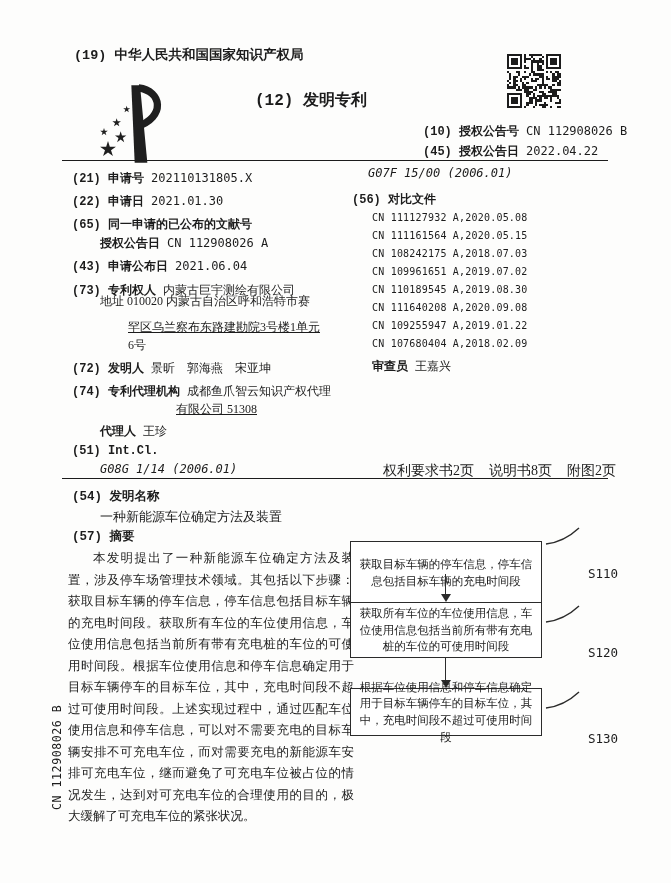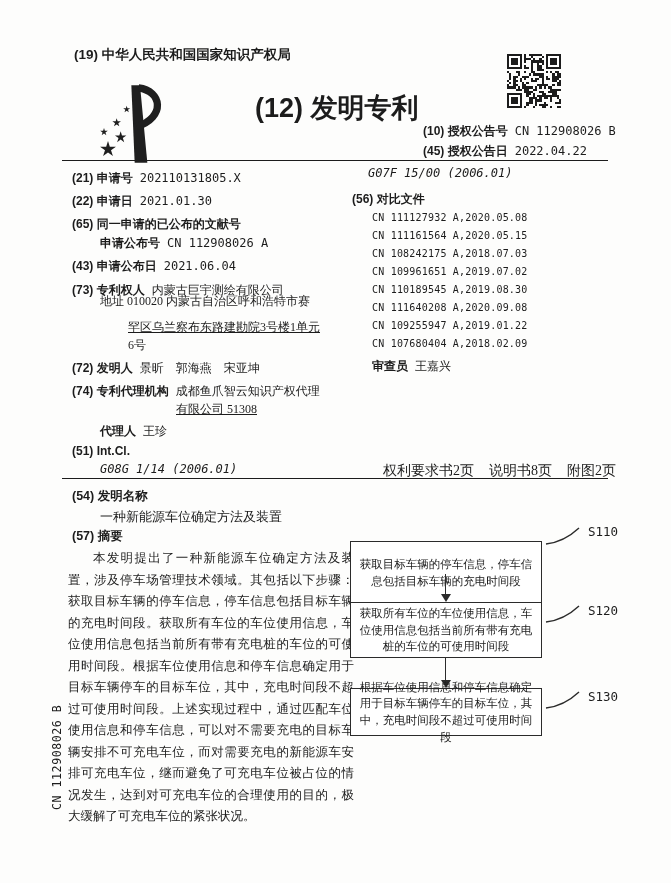--- a/index.html
+++ b/index.html
@@ -2,39 +2,39 @@
 <html><head>
 <meta charset="utf-8">
 <style>
   html,body { margin:0; padding:0; background:#e8e8e8; }
   .page {
     position:relative; width:671px; height:883px; margin:0 auto;
     background:#fdfdfc; overflow:hidden; color:#1c1c1c;
     font-family:"Liberation Serif","DejaVu Serif",serif;
   }
   .abs { position:absolute; }
-  .lbl { font-family:Liberation Sans, sans-serif; font-weight:700; }
+  .lbl { font-family:Liberation Mono, monospace; font-weight:700; }
   .ser { font-family:"Liberation Serif","DejaVu Serif",serif; }
   .mono { font-family:"DejaVu Sans Mono","Liberation Mono",monospace; }
   .it { font-style:italic; }
   .row { position:absolute; font-size:12px; white-space:nowrap; }
   .row .val { margin-left:7px; }
   .rule { position:absolute; left:62px; width:546px; border-top:1.7px solid #1c1c1c; }
   .cit { position:absolute; font-size:10px; letter-spacing:0.2px; }
 
   
   .flow { position:absolute; left:346px; top:516px; width:302px; height:248px; }
   .fbox {
     position:absolute; left:4px; width:192px; box-sizing:border-box;
     border:1.4px solid #2b2b2b; background:#fff;
     display:flex; align-items:center; justify-content:center;
     text-align:center; font-size:11.5px; line-height:1.45;
     font-family:"Liberation Sans","DejaVu Sans",sans-serif; padding:2px 6px;
   }
-  .flow-label { position:absolute; left:242px; font-family:"DejaVu Sans Mono","Liberation Mono",monospace; font-size:12.5px; }
+  .flow-label { position:absolute; left:242px; font-family:"DejaVu Sans Mono","Liberation Mono",monospace; font-size:12.5px;margin-top:42px; }
   .vline { position:absolute; left:99px; width:1.4px; background:#2b2b2b; }
   .ahead { position:absolute; left:94.5px; width:0; height:0;
     border-left:5px solid transparent; border-right:5px solid transparent; border-top:8px solid #2b2b2b; }
   .leader { position:absolute; left:198px; }
 
   .side-label {
     position:absolute; left:50px; top:810px;
     transform:rotate(-90deg); transform-origin:0 0;
     font-size:11.5px; letter-spacing:0.6px; white-space:nowrap;
   }
@@ -59,21 +59,21 @@
       <g fill="#1f1f1f">
         <polygon points="0,-10 2.2,-3.1 9.5,-3.1 3.6,1.2 5.9,8.1 0,3.8 -5.9,8.1 -3.6,1.2 -9.5,-3.1 -2.2,-3.1" transform="translate(17,98) scale(1.25)"></polygon>
         <polygon points="0,-10 2.2,-3.1 9.5,-3.1 3.6,1.2 5.9,8.1 0,3.8 -5.9,8.1 -3.6,1.2 -9.5,-3.1 -2.2,-3.1" transform="translate(36,80) scale(0.9)"></polygon>
         <polygon points="0,-10 2.2,-3.1 9.5,-3.1 3.6,1.2 5.9,8.1 0,3.8 -5.9,8.1 -3.6,1.2 -9.5,-3.1 -2.2,-3.1" transform="translate(11,72) scale(0.6)"></polygon>
         <polygon points="0,-10 2.2,-3.1 9.5,-3.1 3.6,1.2 5.9,8.1 0,3.8 -5.9,8.1 -3.6,1.2 -9.5,-3.1 -2.2,-3.1" transform="translate(30,58) scale(0.68)"></polygon>
         <polygon points="0,-10 2.2,-3.1 9.5,-3.1 3.6,1.2 5.9,8.1 0,3.8 -5.9,8.1 -3.6,1.2 -9.5,-3.1 -2.2,-3.1" transform="translate(45,38) scale(0.55)"></polygon>
       </g>
     </svg>
   </div>
 
-  <div class="abs lbl" style="left:255px; top:90px; font-size:27px;">(12) 发明专利</div>
+  <div class="abs lbl" style="left:255px; top:90px; font-size:16px;">(12) 发明专利</div>
 
   <div class="abs" style="left:507px; top:54px;">
     <svg id="qr" width="54" height="54" viewBox="0 0 25 25" shape-rendering="crispEdges">
         <rect x="8" y="0" width="1" height="1" fill="#1c1c1c"></rect>
         <rect x="10" y="0" width="1" height="1" fill="#1c1c1c"></rect>
         <rect x="11" y="0" width="1" height="1" fill="#1c1c1c"></rect>
         <rect x="12" y="0" width="1" height="1" fill="#1c1c1c"></rect>
         <rect x="13" y="0" width="1" height="1" fill="#1c1c1c"></rect>
         <rect x="14" y="0" width="1" height="1" fill="#1c1c1c"></rect>
         <rect x="15" y="0" width="1" height="1" fill="#1c1c1c"></rect>
@@ -301,21 +301,21 @@
   <div class="rule" style="top:160px;"></div>
 
   <div class="row" style="left:72px; top:170px;">
     <span class="lbl">(21) 申请号</span><span class="val mono">202110131805.X</span>
   </div>
   <div class="row" style="left:72px; top:193px;">
     <span class="lbl">(22) 申请日</span><span class="val mono">2021.01.30</span>
   </div>
   <div class="row lbl" style="left:72px; top:216px;">(65) 同一申请的已公布的文献号</div>
   <div class="row" style="left:100px; top:235px;">
-    <span class="lbl">申请公布号</span><span class="val mono">CN 112908026 A</span>
+    <span class="lbl">授权公告日</span><span class="val mono">CN 112908026 A</span>
   </div>
   <div class="row" style="left:72px; top:258px;">
     <span class="lbl">(43) 申请公布日</span><span class="val mono">2021.06.04</span>
   </div>
   <div class="row" style="left:72px; top:282px;">
     <span class="lbl">(73) 专利权人</span><span class="val ser">内蒙古巨宇测绘有限公司</span>
   </div>
   <div class="row ser" style="left:100px; top:293px;text-align:right;">地址 010020 内蒙古自治区呼和浩特市赛</div>
   <div class="row ser" style="left:128px; top:319px;text-decoration:underline;">罕区乌兰察布东路建勘院3号楼1单元</div>
   <div class="row ser" style="left:128px; top:337px;">6号</div>

